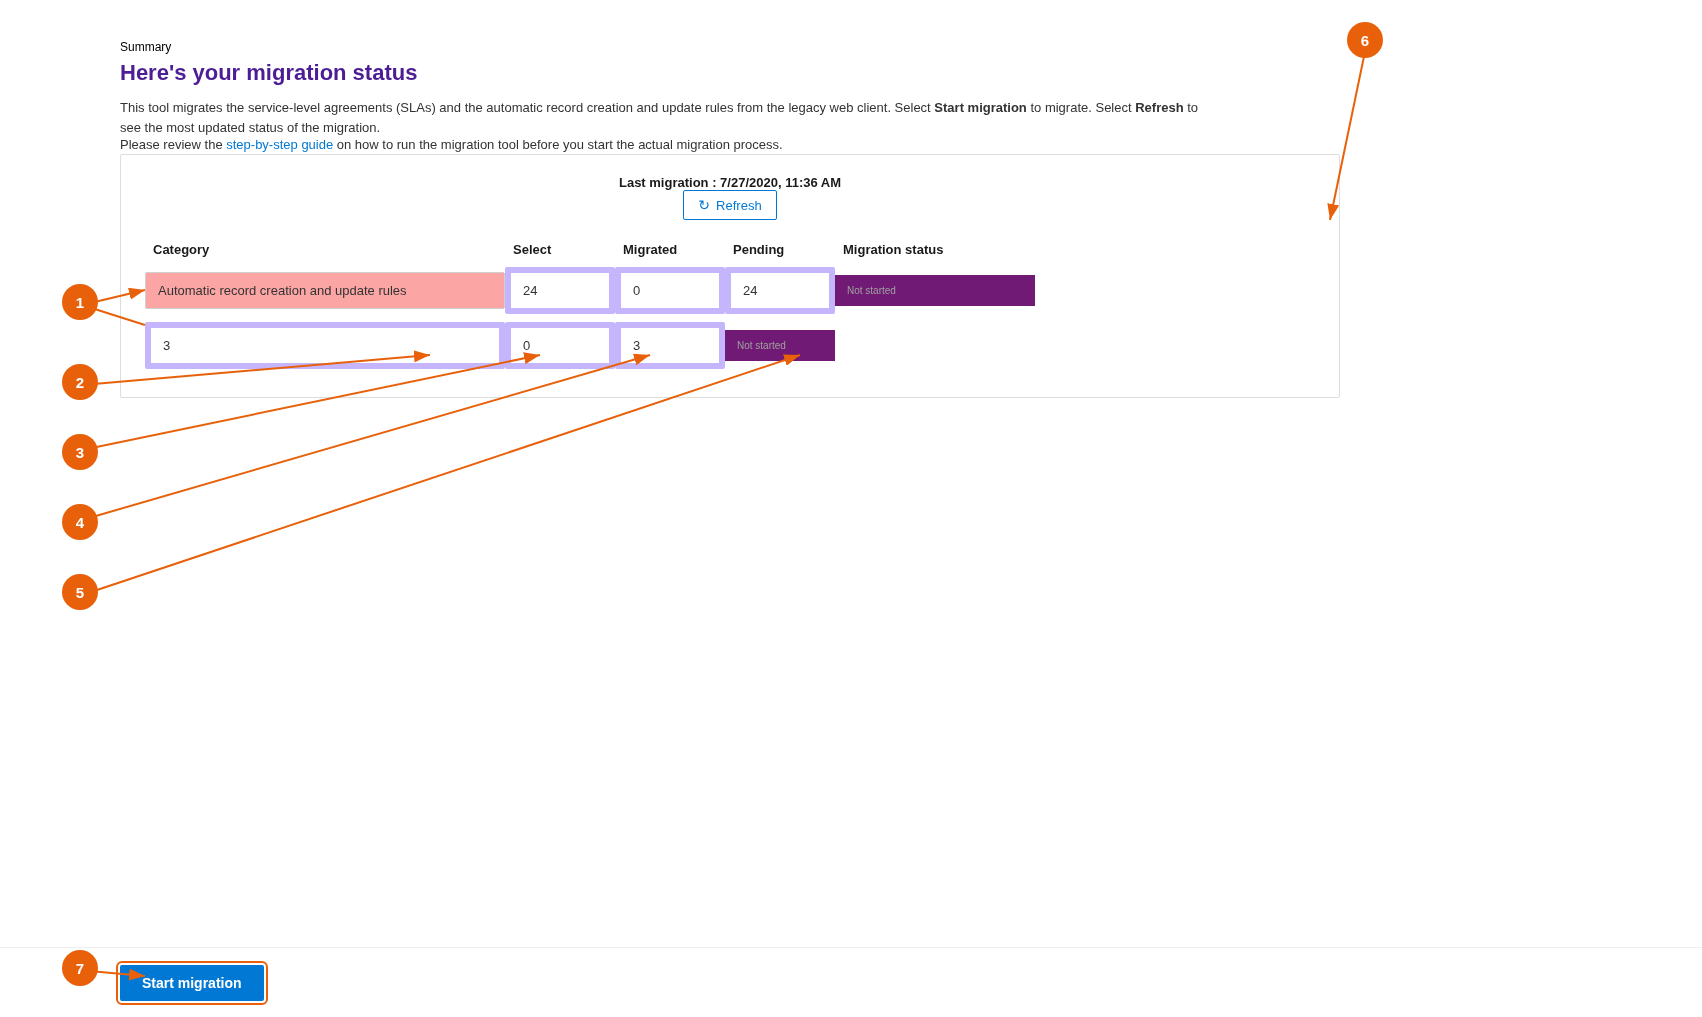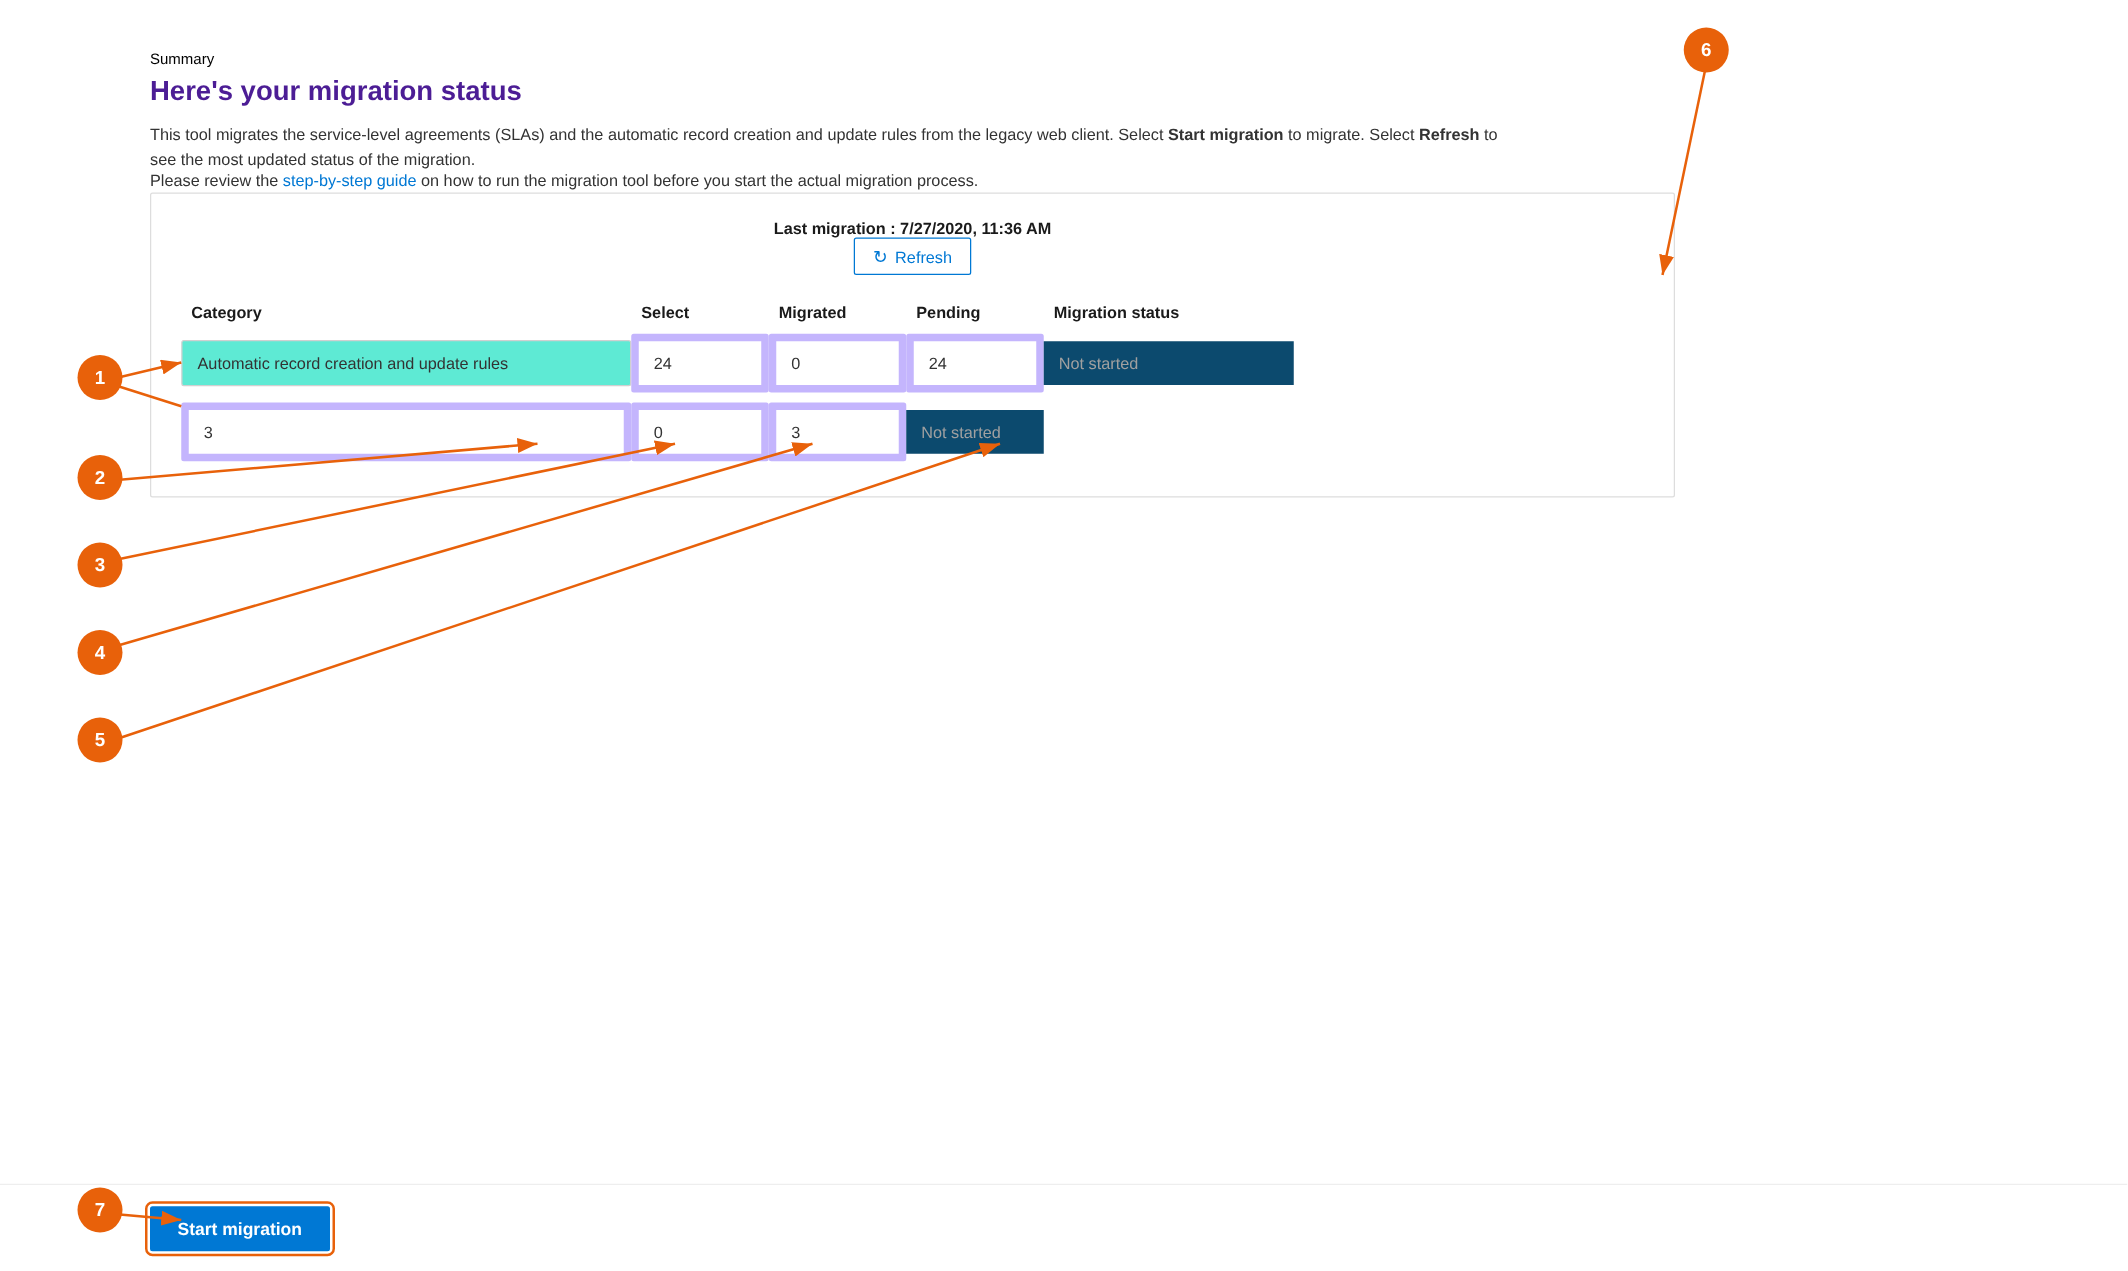--- a/index.html
+++ b/index.html
@@ -101,36 +101,36 @@
       grid-template-columns: 360px 110px 110px 110px 200px;
       gap: 0;
       align-items: center;
     }
     .category-cell {
       border: 1px solid #d0d0d0;
       border-radius: 2px;
       padding: 10px 12px;
       font-size: 13px;
       color: #333;
-      background: #5eead4;
+      background: #fca5a5;
     }
     .value-cell {
       border: 6px solid #c4b5fd;
       border-radius: 2px;
       padding: 10px 12px;
       font-size: 13px;
       color: #333;
       background: #fff;
       text-align: left;
     }
     .status-cell {
       padding: 10px 12px;
-      font-size: 13px;
+      font-size: 10px;
       color: #a0a0a0;
-      background: #0c4a6e;
+      background: #701a75;
     }
     
     .annotation {
       position: absolute;
       width: 36px;
       height: 36px;
       background: #e8610a;
       border-radius: 50%;
       display: flex;
       align-items: center;

